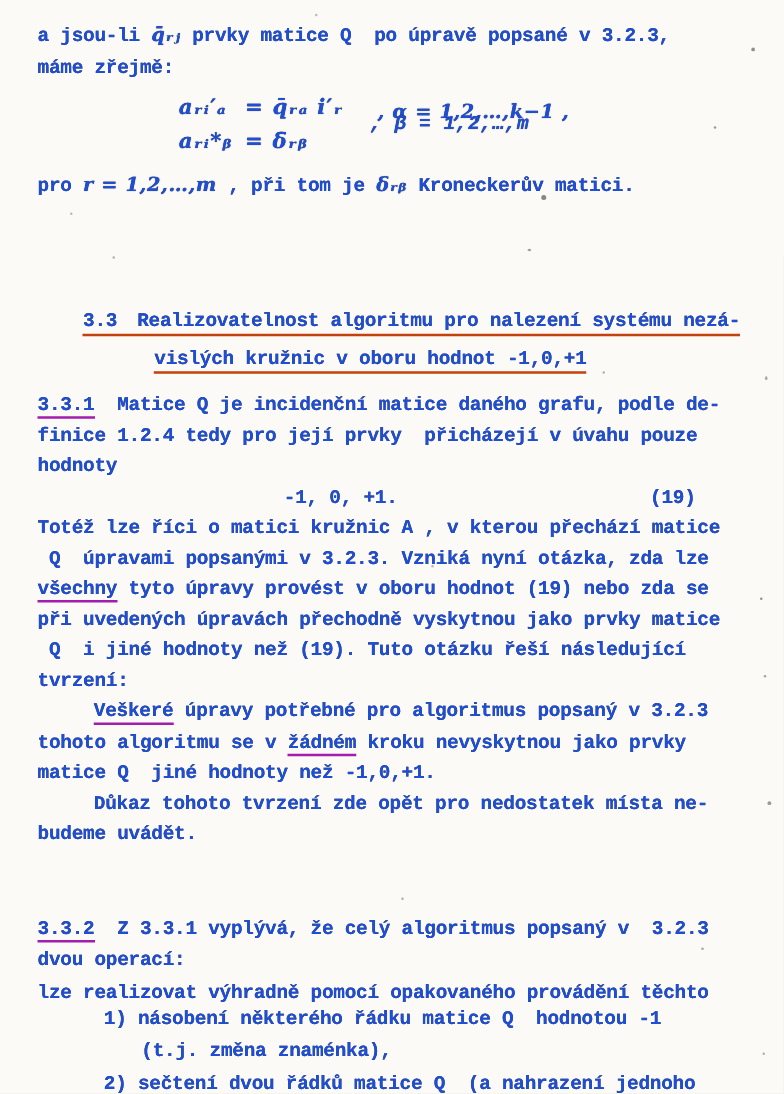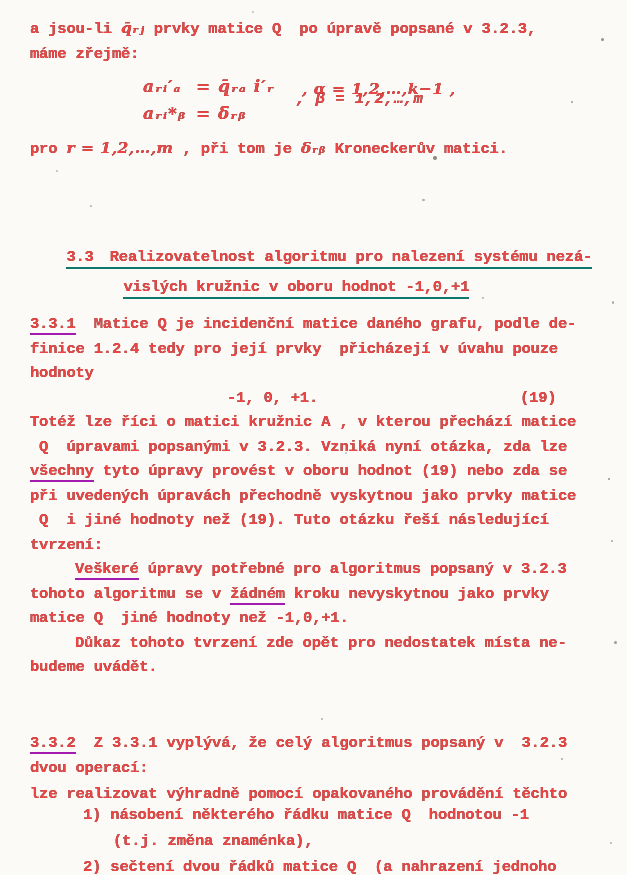--- a/index.html
+++ b/index.html
@@ -5,42 +5,42 @@
   html,body{margin:0;padding:0;}
   body{
     width:627px;height:875px;
     background:#e9e7e2;
     font-family:"Liberation Mono","DejaVu Sans Mono",monospace;
     overflow:hidden;
   }
   .page{
     position:relative;width:627px;height:875px;
     background:#fbfaf6;
-    color:#ef4444;
+    color:#1d4ed8;
     overflow:hidden;
   }
   .line{
     white-space:pre;
     font-size:15.5px;line-height:24.5px;
     font-weight:700;
     letter-spacing:-0.2px;
     text-shadow:0 0 0.5px rgba(20,16,10,0.85);
   }
   .block{position:absolute;}
   .abs{position:absolute;white-space:pre;}
   
   .hw{
     font-family:"DejaVu Serif","DejaVu Sans",serif;
     font-style:italic;font-weight:700;
     font-size:17px;letter-spacing:1px;
     text-shadow:0 0 0.6px rgba(10,8,5,0.9);
   }
   .hw-sm{font-size:15.5px;letter-spacing:0.5px;}
   .u{border-bottom:2px solid #a21caf;padding-bottom:0px;}
-  .u-head{border-bottom:2px solid #0f766e;padding-bottom:1px;}
+  .u-head{border-bottom:2px solid #c2410c;padding-bottom:1px;}
   .num-gap{display:inline-block;width:16px;}
   .indent{padding-left:45px;}
   .eqline{position:relative;}
   .eq-val{margin-left:197px;}
   .eq-tag{position:absolute;left:490px;top:0;}
   .cont{padding-left:30px;}
   
   .noise i{position:absolute;background:#2a261f;border-radius:50%;display:block;}
   .noise i:nth-child(1){left:601px;top:38px;width:3px;height:3px;opacity:.5;}
   .noise i:nth-child(2){left:571px;top:101px;width:2px;height:2px;opacity:.45;}

